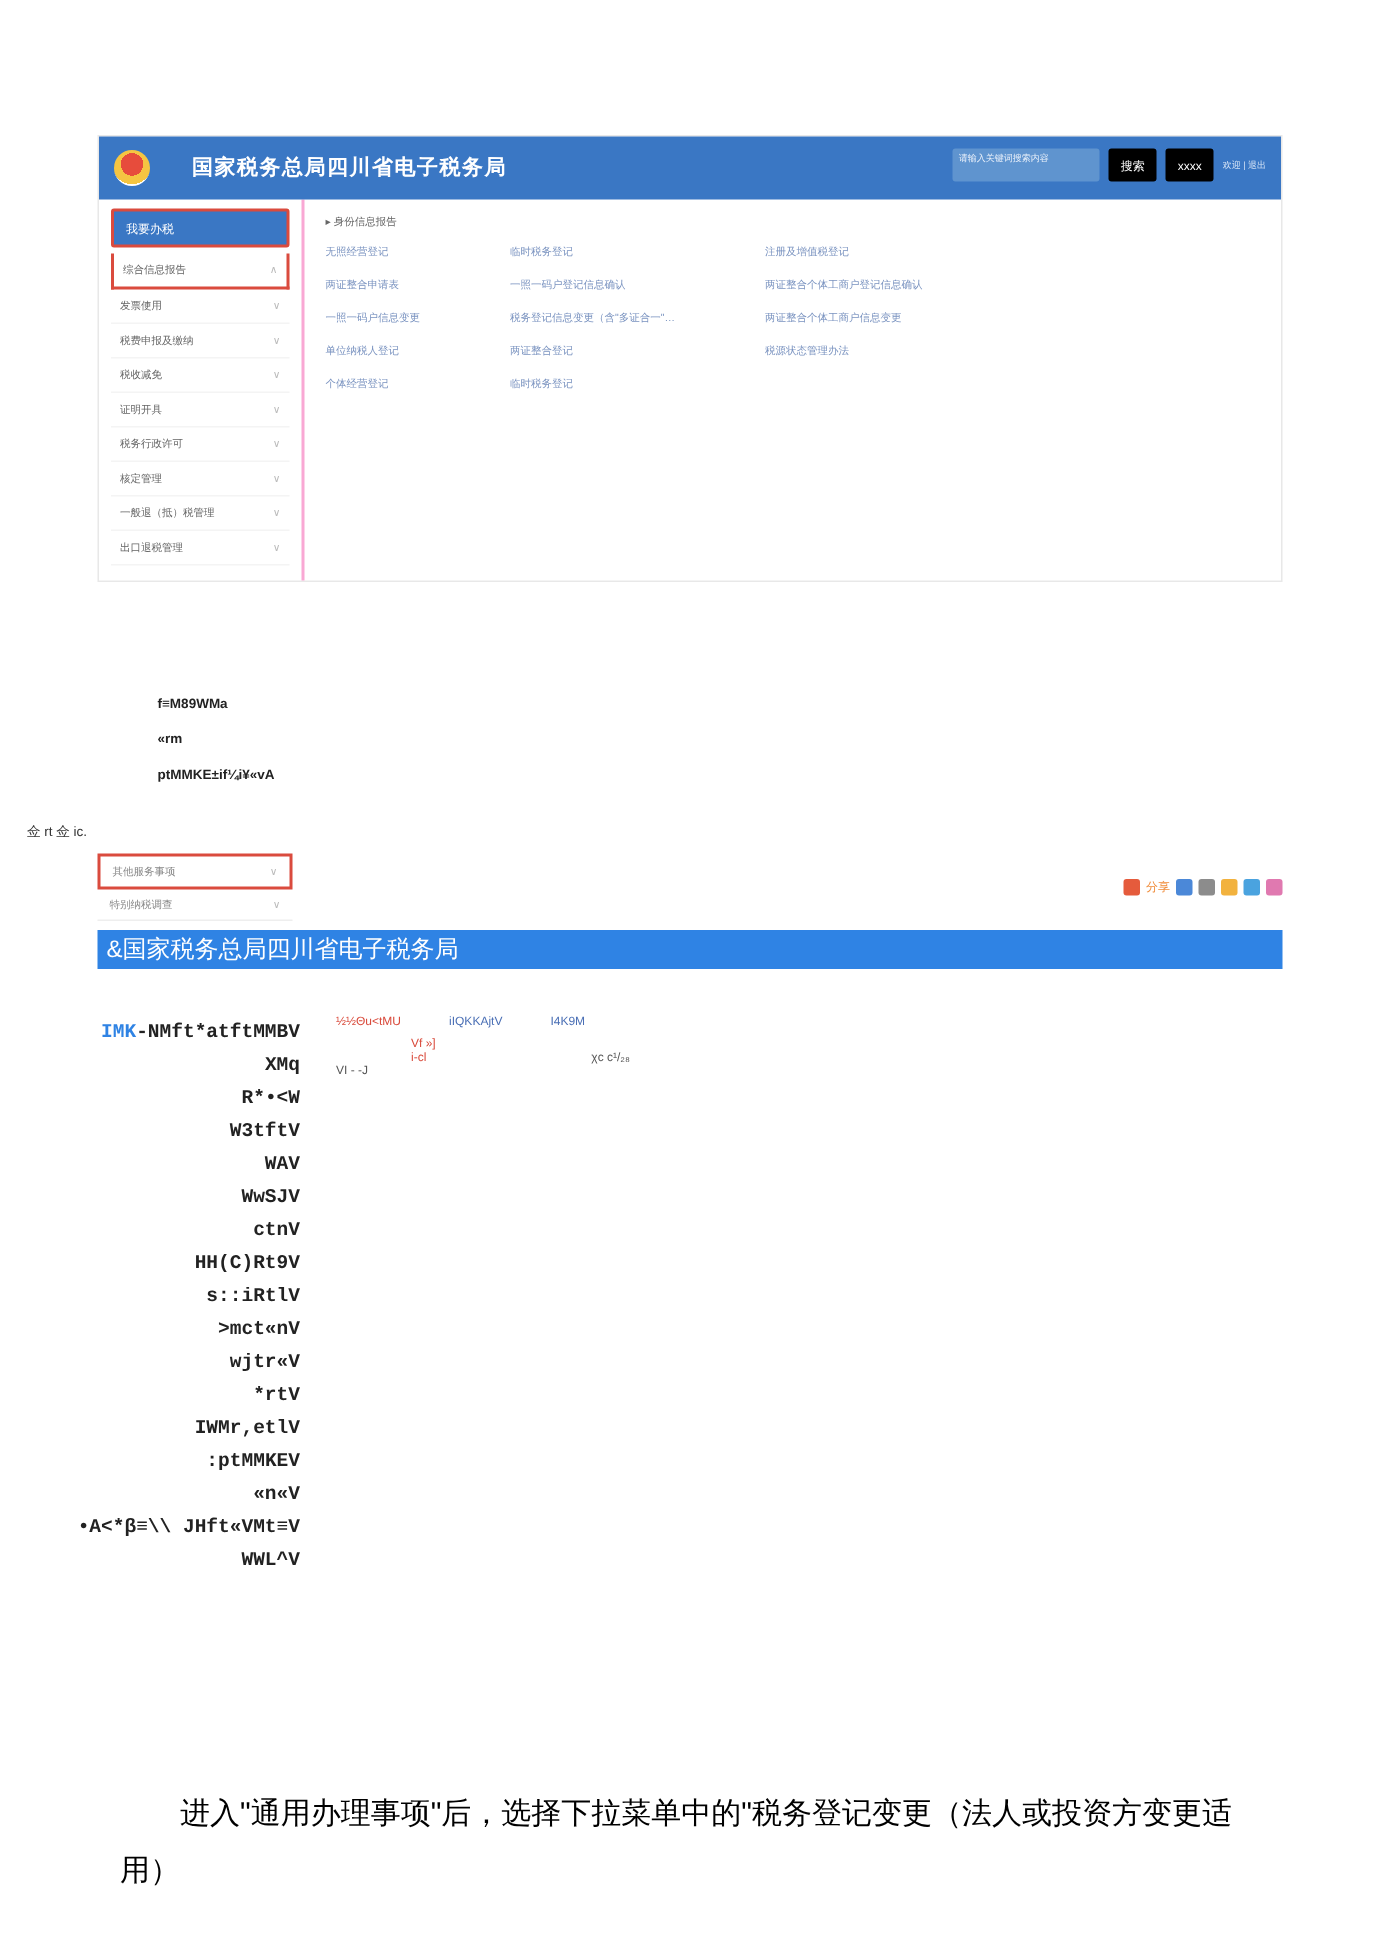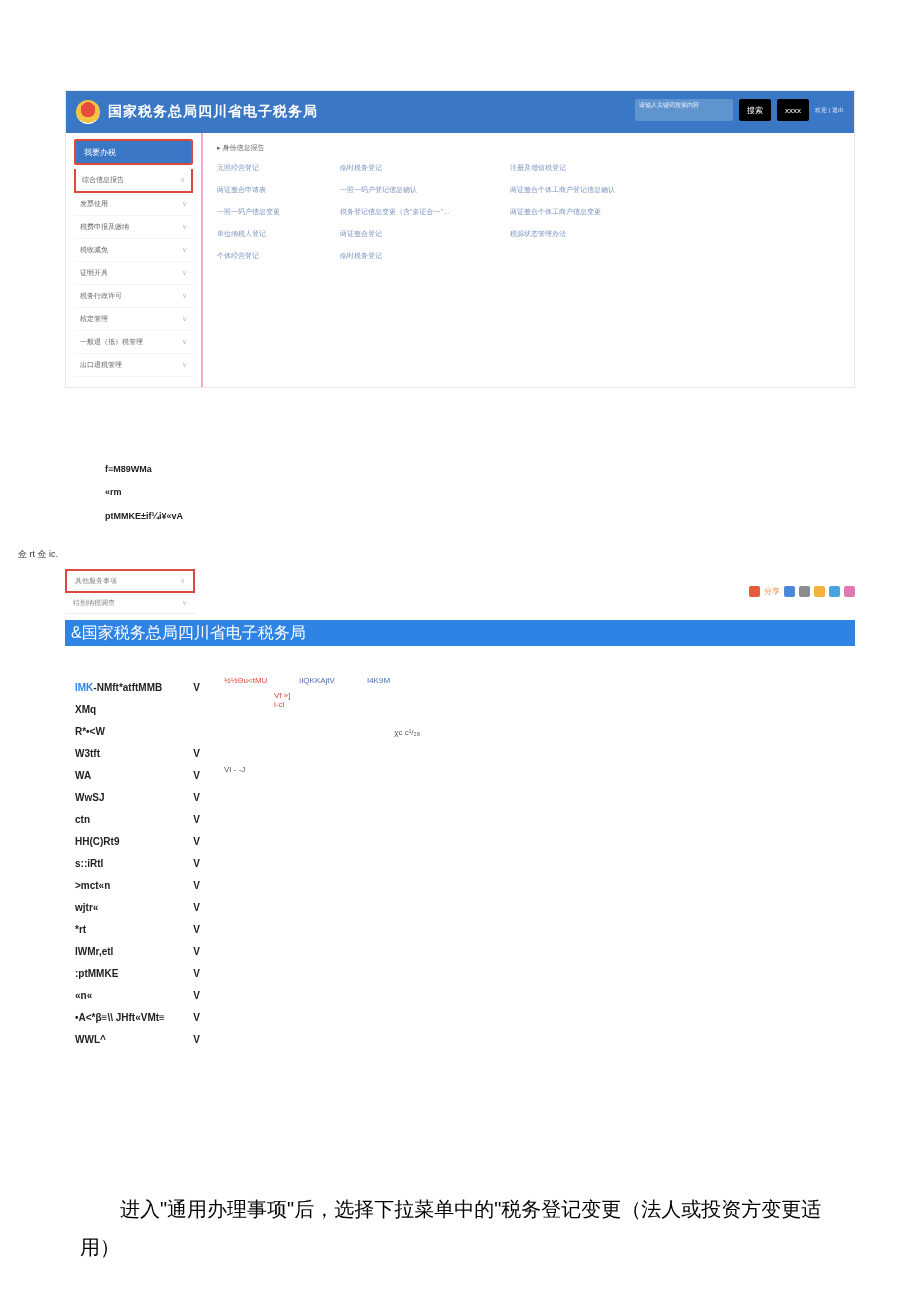--- a/index.html
+++ b/index.html
@@ -1,21 +1,21 @@
 <!DOCTYPE html>
 <html><head>
 <meta charset="utf-8">
 <style>
   html, body { margin:0; padding:0; background:#fff; font-family:"Microsoft YaHei","PingFang SC",Arial,sans-serif; }
   .page { width:920px; margin:0 auto; padding:90px 0 120px 0; }
   .panel { margin:0 65px; }
 
   
   .app1 { border:1px solid #e8e8e8; }
-  .hdr1 { background:#3a77c4; color:#fff; height:42px; display:flex; align-items:center; padding:0 10px; position:relative; }
+  .hdr1 { background:#3a77c4; color:#fff; height:42px; display:flex; align-items:center; padding:0 10px; position:relative;gap:20px; }
   .logo { width:24px; height:24px; border-radius:50%; background:radial-gradient(circle at 50% 40%,#e74c3c 0 40%,#f5c542 40% 70%,#fff 70%); margin-right:8px; flex:none; }
   .hdr1-title { font-size:14px; font-weight:600; letter-spacing:1px; }
   .hdr1-right { position:absolute; right:10px; top:8px; display:flex; align-items:center; gap:6px; }
   .srch { width:90px; height:18px; background:#5f94cf; border-radius:2px; font-size:6px; color:#e9f0fa; padding:2px 4px; }
   .btn-s { height:22px; padding:0 8px; background:#000000; color:#fff; font-size:8px; display:flex; align-items:center; border-radius:2px; }
   .hdr1-info { font-size:6px; color:#d8e6f7; }
 
   .app1-body { display:flex; }
   .sb { width:135px; flex:none; border-right:2px solid #f9a8d4; padding:6px 0 10px 0; }
   .sb-top { margin:0 8px 4px 8px; height:22px; background:#3a77c4; color:#fff; font-size:8px; display:flex; align-items:center; padding:0 8px; border:2px solid #da4b3e; border-radius:2px; }
@@ -44,27 +44,27 @@
   .dd.hi { border:2px solid #da4b3e; }
   .share { display:flex; align-items:center; gap:4px; font-size:8px; color:#f08b38; }
   .share .s { width:11px; height:11px; border-radius:2px; display:inline-block; }
   .s1{background:#e55b3c;} .s2{background:#4b88d8;} .s3{background:#8c8c8c;} .s4{background:#f2b23e;} .s5{background:#4aa3df;} .s6{background:#e079b0;}
 
   
   .app2 { margin:6px 65px 0 65px; }
   .hdr2 { background:#2f83e4; color:#fff; font-size:16px; height:26px; display:flex; align-items:center; padding:0 6px; }
   .app2-body { display:flex; padding:30px 0 20px 0; }
   .sb2 { width:135px; flex:none; padding-left:10px; }
-  .sb2-row { display:flex; align-items:center; justify-content:space-between; height:22px; font-size:10px; font-weight:700; color:#222; padding-right:10px; white-space:nowrap; }
+  .sb2-row { display:flex; align-items:center; justify-content:flex-end; height:22px; font-size:13px; font-weight:700; color:#222; padding-right:10px; white-space:nowrap;font-family:Liberation Mono, monospace; }
   .sb2-row .blue { color:#2f83e4; font-weight:700; }
   .ct2 { flex:1; padding:0 14px; font-size:8px; }
   .ct2-row { display:flex; gap:32px; margin-bottom:6px; }
   .ct2 .c1 { color:#d94a3b; }
   .ct2 .c2 { color:#4a6fb5; }
-  .ct2 .c3 { color:#555;margin-top:28px; }
+  .ct2 .c3 { color:#555; }
   .ct2-sub { margin-left:50px; display:flex; gap:110px; }
 
   
   .para { margin:120px 80px 0 80px; font-size:20px; color:#000; line-height:1.9; }
   .para .indent { display:inline-block; width:2em; }
 </style>
 </head>
 <body>
 
 <div class="page">

